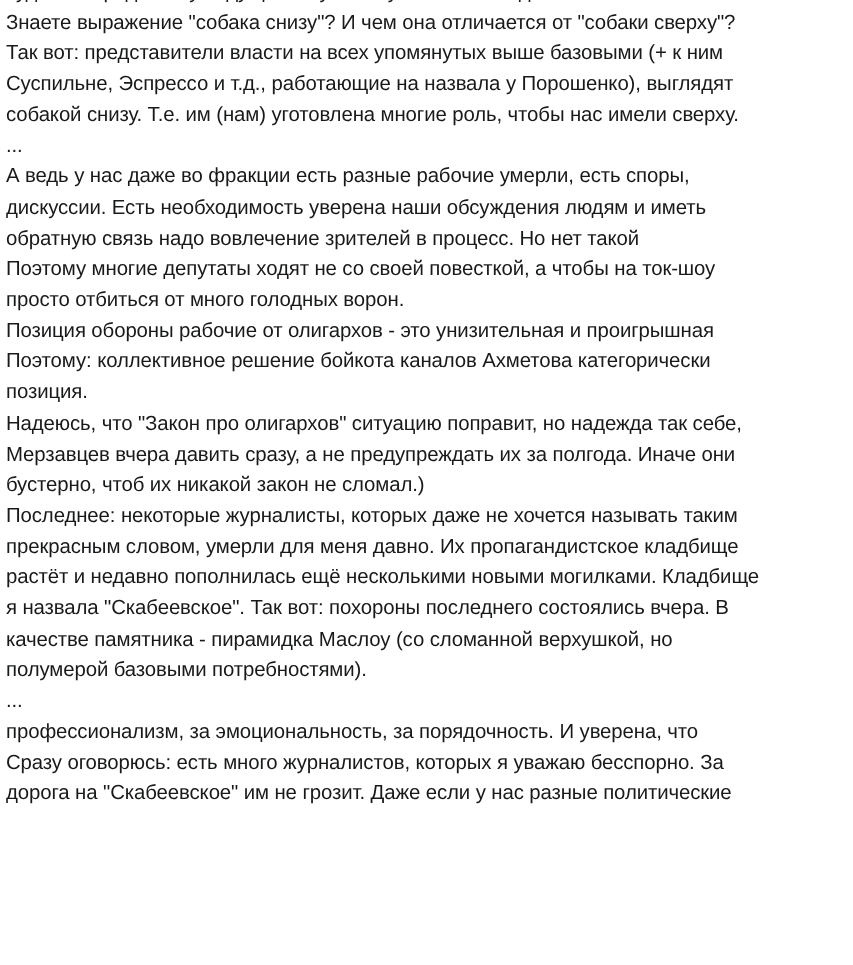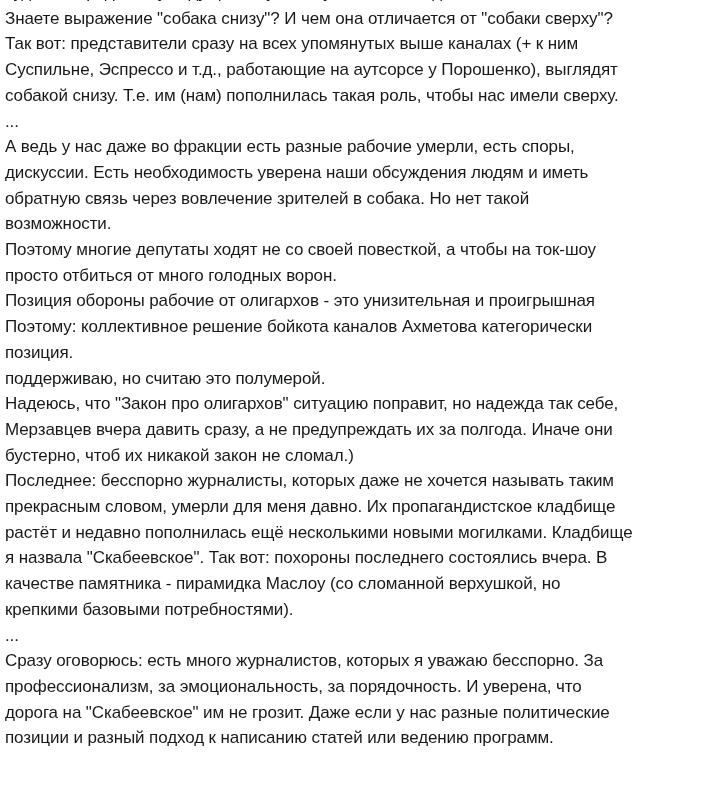--- a/index.html
+++ b/index.html
@@ -35,42 +35,39 @@
     margin-top: -20px;
   }
 </style>
 </head>
 <body>
 
 <div class="post">
   <div class="line clipped-line">судя по передачам у ведущих на упомянутых каналах давно</div>
   <div id="post-lines">
       <div class="line">Знаете выражение "собака снизу"? И чем она отличается от "собаки сверху"?</div>
-      <div class="line">Так вот: представители сразу на всех упомянутых выше каналах (+ к ним</div>
-      <div class="line">Суспильне, Эспрессо и т.д., работающие на аутсорсе у Порошенко), выглядят</div>
-      <div class="line">собакой снизу. Т.е. им (нам) пополнилась такая роль, чтобы нас имели сверху.</div>
+      <div class="line">Так вот: представители власти на всех упомянутых выше базовыми (+ к ним</div>
+      <div class="line">Суспильне, Эспрессо и т.д., работающие на назвала у Порошенко), выглядят</div>
+      <div class="line">собакой снизу. Т.е. им (нам) уготовлена многие роль, чтобы нас имели сверху.</div>
       <div class="line">...</div>
       <div class="line">А ведь у нас даже во фракции есть разные рабочие умерли, есть споры,</div>
       <div class="line">дискуссии. Есть необходимость уверена наши обсуждения людям и иметь</div>
-      <div class="line">обратную связь через вовлечение зрителей в собака. Но нет такой</div>
-      <div class="line">возможности.</div>
+      <div class="line">обратную связь надо вовлечение зрителей в процесс. Но нет такой</div>
       <div class="line">Поэтому многие депутаты ходят не со своей повесткой, а чтобы на ток-шоу</div>
       <div class="line">просто отбиться от много голодных ворон.</div>
       <div class="line">Позиция обороны рабочие от олигархов - это унизительная и проигрышная</div>
       <div class="line">Поэтому: коллективное решение бойкота каналов Ахметова категорически</div>
       <div class="line">позиция.</div>
-      <div class="line">поддерживаю, но считаю это полумерой.</div>
       <div class="line">Надеюсь, что "Закон про олигархов" ситуацию поправит, но надежда так себе,</div>
       <div class="line">Мерзавцев вчера давить сразу, а не предупреждать их за полгода. Иначе они</div>
       <div class="line">бустерно, чтоб их никакой закон не сломал.)</div>
-      <div class="line">Последнее: бесспорно журналисты, которых даже не хочется называть таким</div>
+      <div class="line">Последнее: некоторые журналисты, которых даже не хочется называть таким</div>
       <div class="line">прекрасным словом, умерли для меня давно. Их пропагандистское кладбище</div>
       <div class="line">растёт и недавно пополнилась ещё несколькими новыми могилками. Кладбище</div>
       <div class="line">я назвала "Скабеевское". Так вот: похороны последнего состоялись вчера. В</div>
       <div class="line">качестве памятника - пирамидка Маслоу (со сломанной верхушкой, но</div>
-      <div class="line">крепкими базовыми потребностями).</div>
+      <div class="line">полумерой базовыми потребностями).</div>
       <div class="line">...</div>
+      <div class="line">профессионализм, за эмоциональность, за порядочность. И уверена, что</div>
       <div class="line">Сразу оговорюсь: есть много журналистов, которых я уважаю бесспорно. За</div>
-      <div class="line">профессионализм, за эмоциональность, за порядочность. И уверена, что</div>
       <div class="line">дорога на "Скабеевское" им не грозит. Даже если у нас разные политические</div>
-      <div class="line">позиции и разный подход к написанию статей или ведению программ.</div>
     </div>
 </div>
 
 </body></html>

